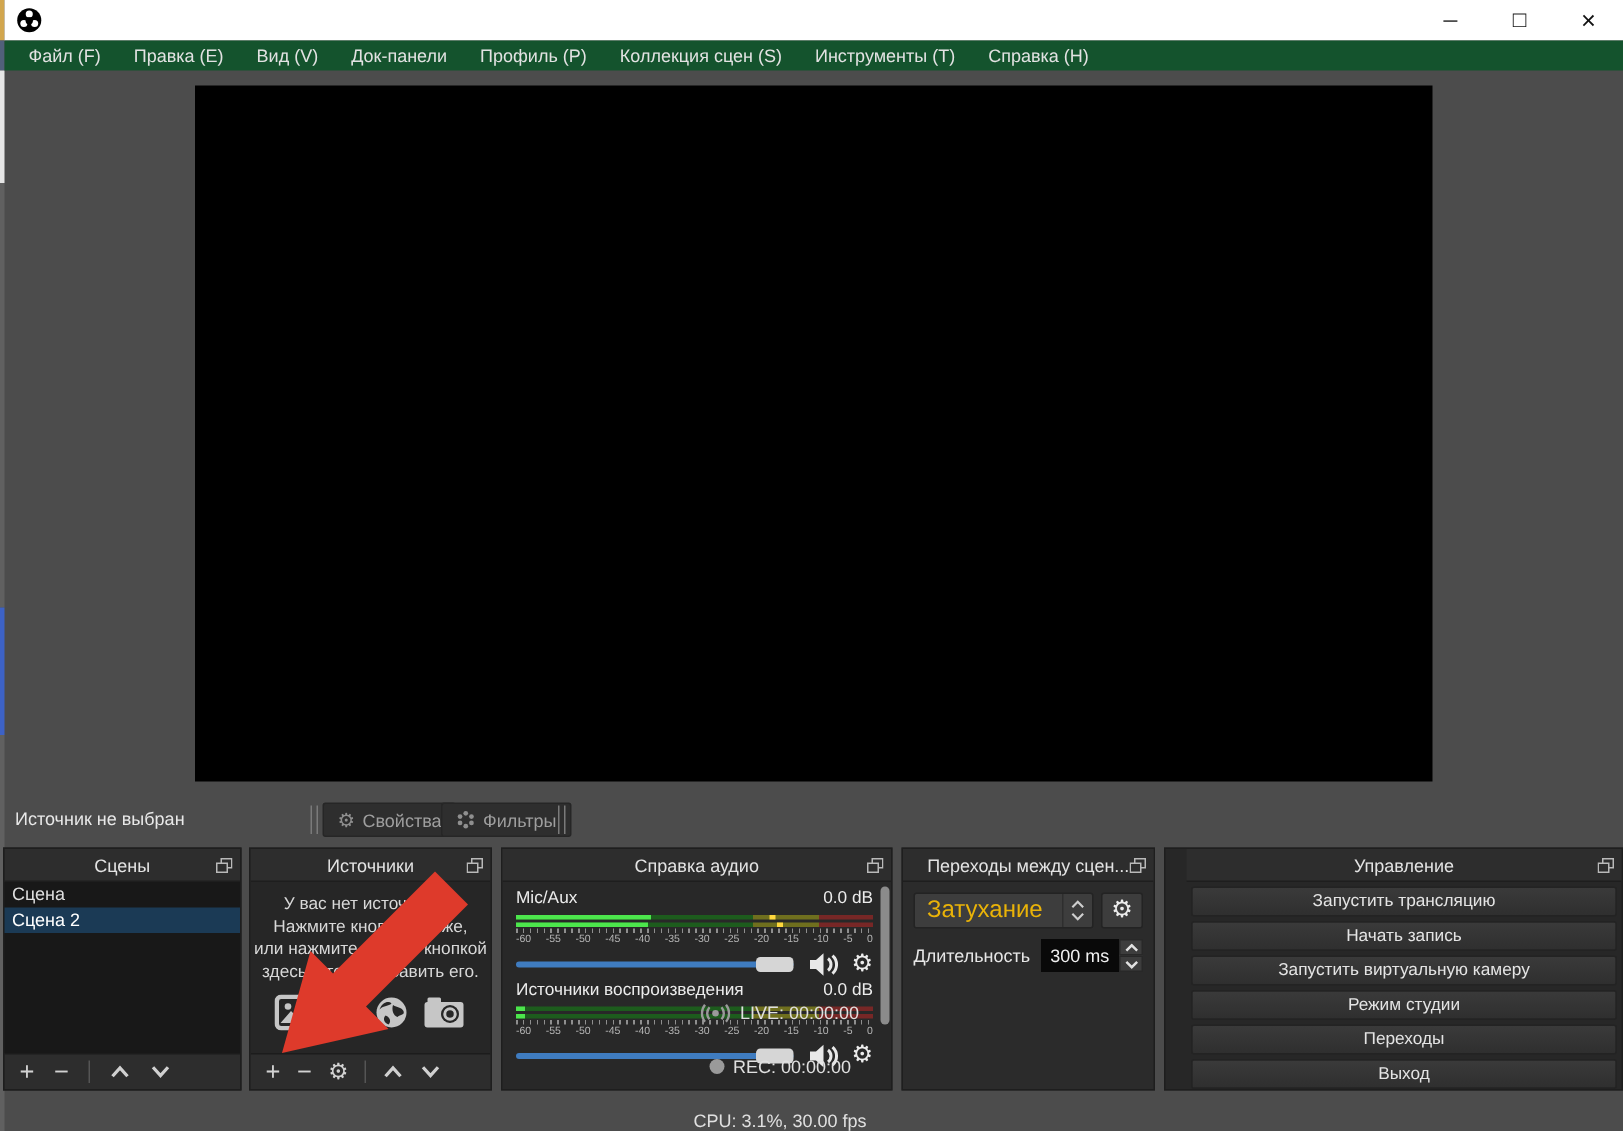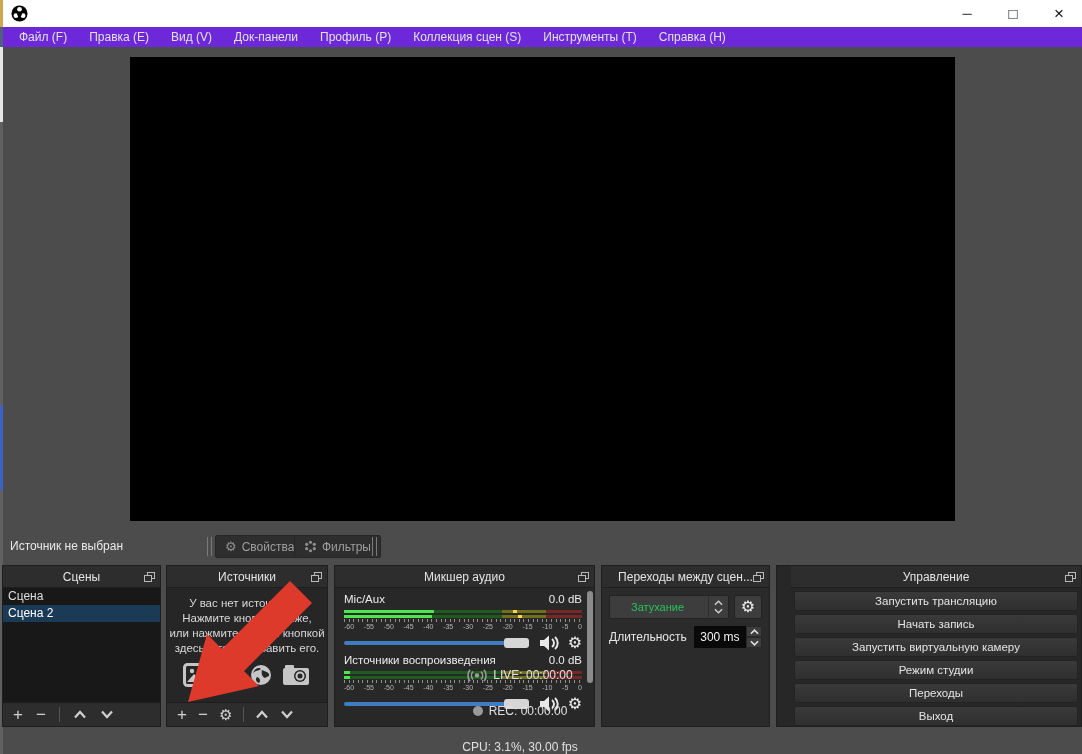--- a/index.html
+++ b/index.html
@@ -13,21 +13,21 @@
   
   .titlebar { position:absolute; left:3px; top:0; right:0; height:27px; background:#ffffff;
               display:flex; align-items:center; padding-left:8px; }
   .logo { display:flex; margin-right:7px; }
   .title { font-size:12px; color:#000; }
   .win-btns { position:absolute; right:0; top:0; height:27px; display:flex; }
   .win-btn { width:46px; height:27px; display:flex; align-items:center; justify-content:center;
              font-size:13px; color:#111; }
 
   
-  .menubar { position:absolute; left:3px; top:27px; right:0; height:20px; background:#6d28d9;
+  .menubar { position:absolute; left:3px; top:27px; right:0; height:20px; background:#14532d;
              display:flex; align-items:center; padding-left:5px; }
   .menu-item { padding:0 11px; font-size:12px; color:#e2e2e2; line-height:20px; white-space:nowrap; }
 
   .preview { position:absolute; left:130px; top:57px; width:825px; height:464px; background:#000; }
 
   
   .srcbar-label { position:absolute; left:10px; top:533px; height:26px; line-height:26px;
                   font-size:12px; color:#e8e8e8; }
   .drag-handle { position:absolute; top:537px; width:5px; height:19px;
                  border-left:1px solid #7a7a7a; border-right:1px solid #7a7a7a; }
@@ -74,21 +74,21 @@
   .mx-handle { position:absolute; right:0; top:-3px; width:25px; height:10px; background:#d6d6d6; border-radius:3px; }
   .mx-icons { display:flex; align-items:center; gap:9px; }
   .gear { font-size:16px; color:#ececec; line-height:1; }
   .mx-scroll { position:absolute; right:1px; top:25px; width:6px; height:92px; background:#8b8b8b; border-radius:3px; }
 
   #panel-trans { left:601px; width:169px; background:#2b2b2b; }
   .tr-body { padding:7px; }
   .tr-row1 { display:flex; }
   .tr-select { flex:1; height:24px; background:#3d3d3d; border:1px solid #232323; border-radius:2px;
                display:flex; align-items:center; }
-  .tr-select-text { flex:1; padding-left:21px; font-size:11px; color:#22c55e; }
+  .tr-select-text { flex:1; padding-left:8px; font-size:16px; color:#eab308; }
   .tr-spin { width:20px; align-self:stretch; border-left:1px solid #2e2e2e; display:flex;
              flex-direction:column; align-items:center; justify-content:center; gap:2px; }
   .tr-gear-btn { width:28px; height:24px; margin-left:5px; background:#3d3d3d; border:1px solid #232323;
                  border-radius:2px; display:flex; align-items:center; justify-content:center; }
   .tr-row2 { display:flex; align-items:center; margin-top:7px; }
   .tr-dur-label { font-size:12px; color:#e6e6e6; margin-right:7px; white-space:nowrap; }
   .tr-input { flex:1; height:22px; background:#090909; color:#f0f0f0; font-size:12px;
               display:flex; align-items:center; justify-content:center; }
   .tr-spin2 { width:16px; height:22px; display:flex; flex-direction:column; }
   .tr-spin-btn { flex:1; background:#3d3d3d; border:1px solid #282828; display:flex;
@@ -266,21 +266,21 @@
       <span class="tb-icon">
         <svg width="14" height="9" viewBox="0 0 14 9">
             <polyline points="2,1.5 7,7 12,1.5" stroke="#d0d0d0" stroke-width="2.2" fill="none"></polyline>
           </svg>
       </span>
     </div>
   </div>
 
   <div class="panel" id="panel-mixer">
     <div class="panel-header">
-      <span>Микшер аудио</span>
+      <span>Справка аудио</span>
       <span class="popout">
         <svg width="11" height="10" viewBox="0 0 11 10">
           <rect x="3.5" y="0.5" width="7" height="6" fill="none" stroke="#b9b9b9"></rect>
           <rect x="0.5" y="3.5" width="7" height="6" fill="#2d2d2d" stroke="#b9b9b9"></rect>
         </svg>
       </span>
     </div>
     <div class="mx-body">
 
       <div class="mx-name-row">

